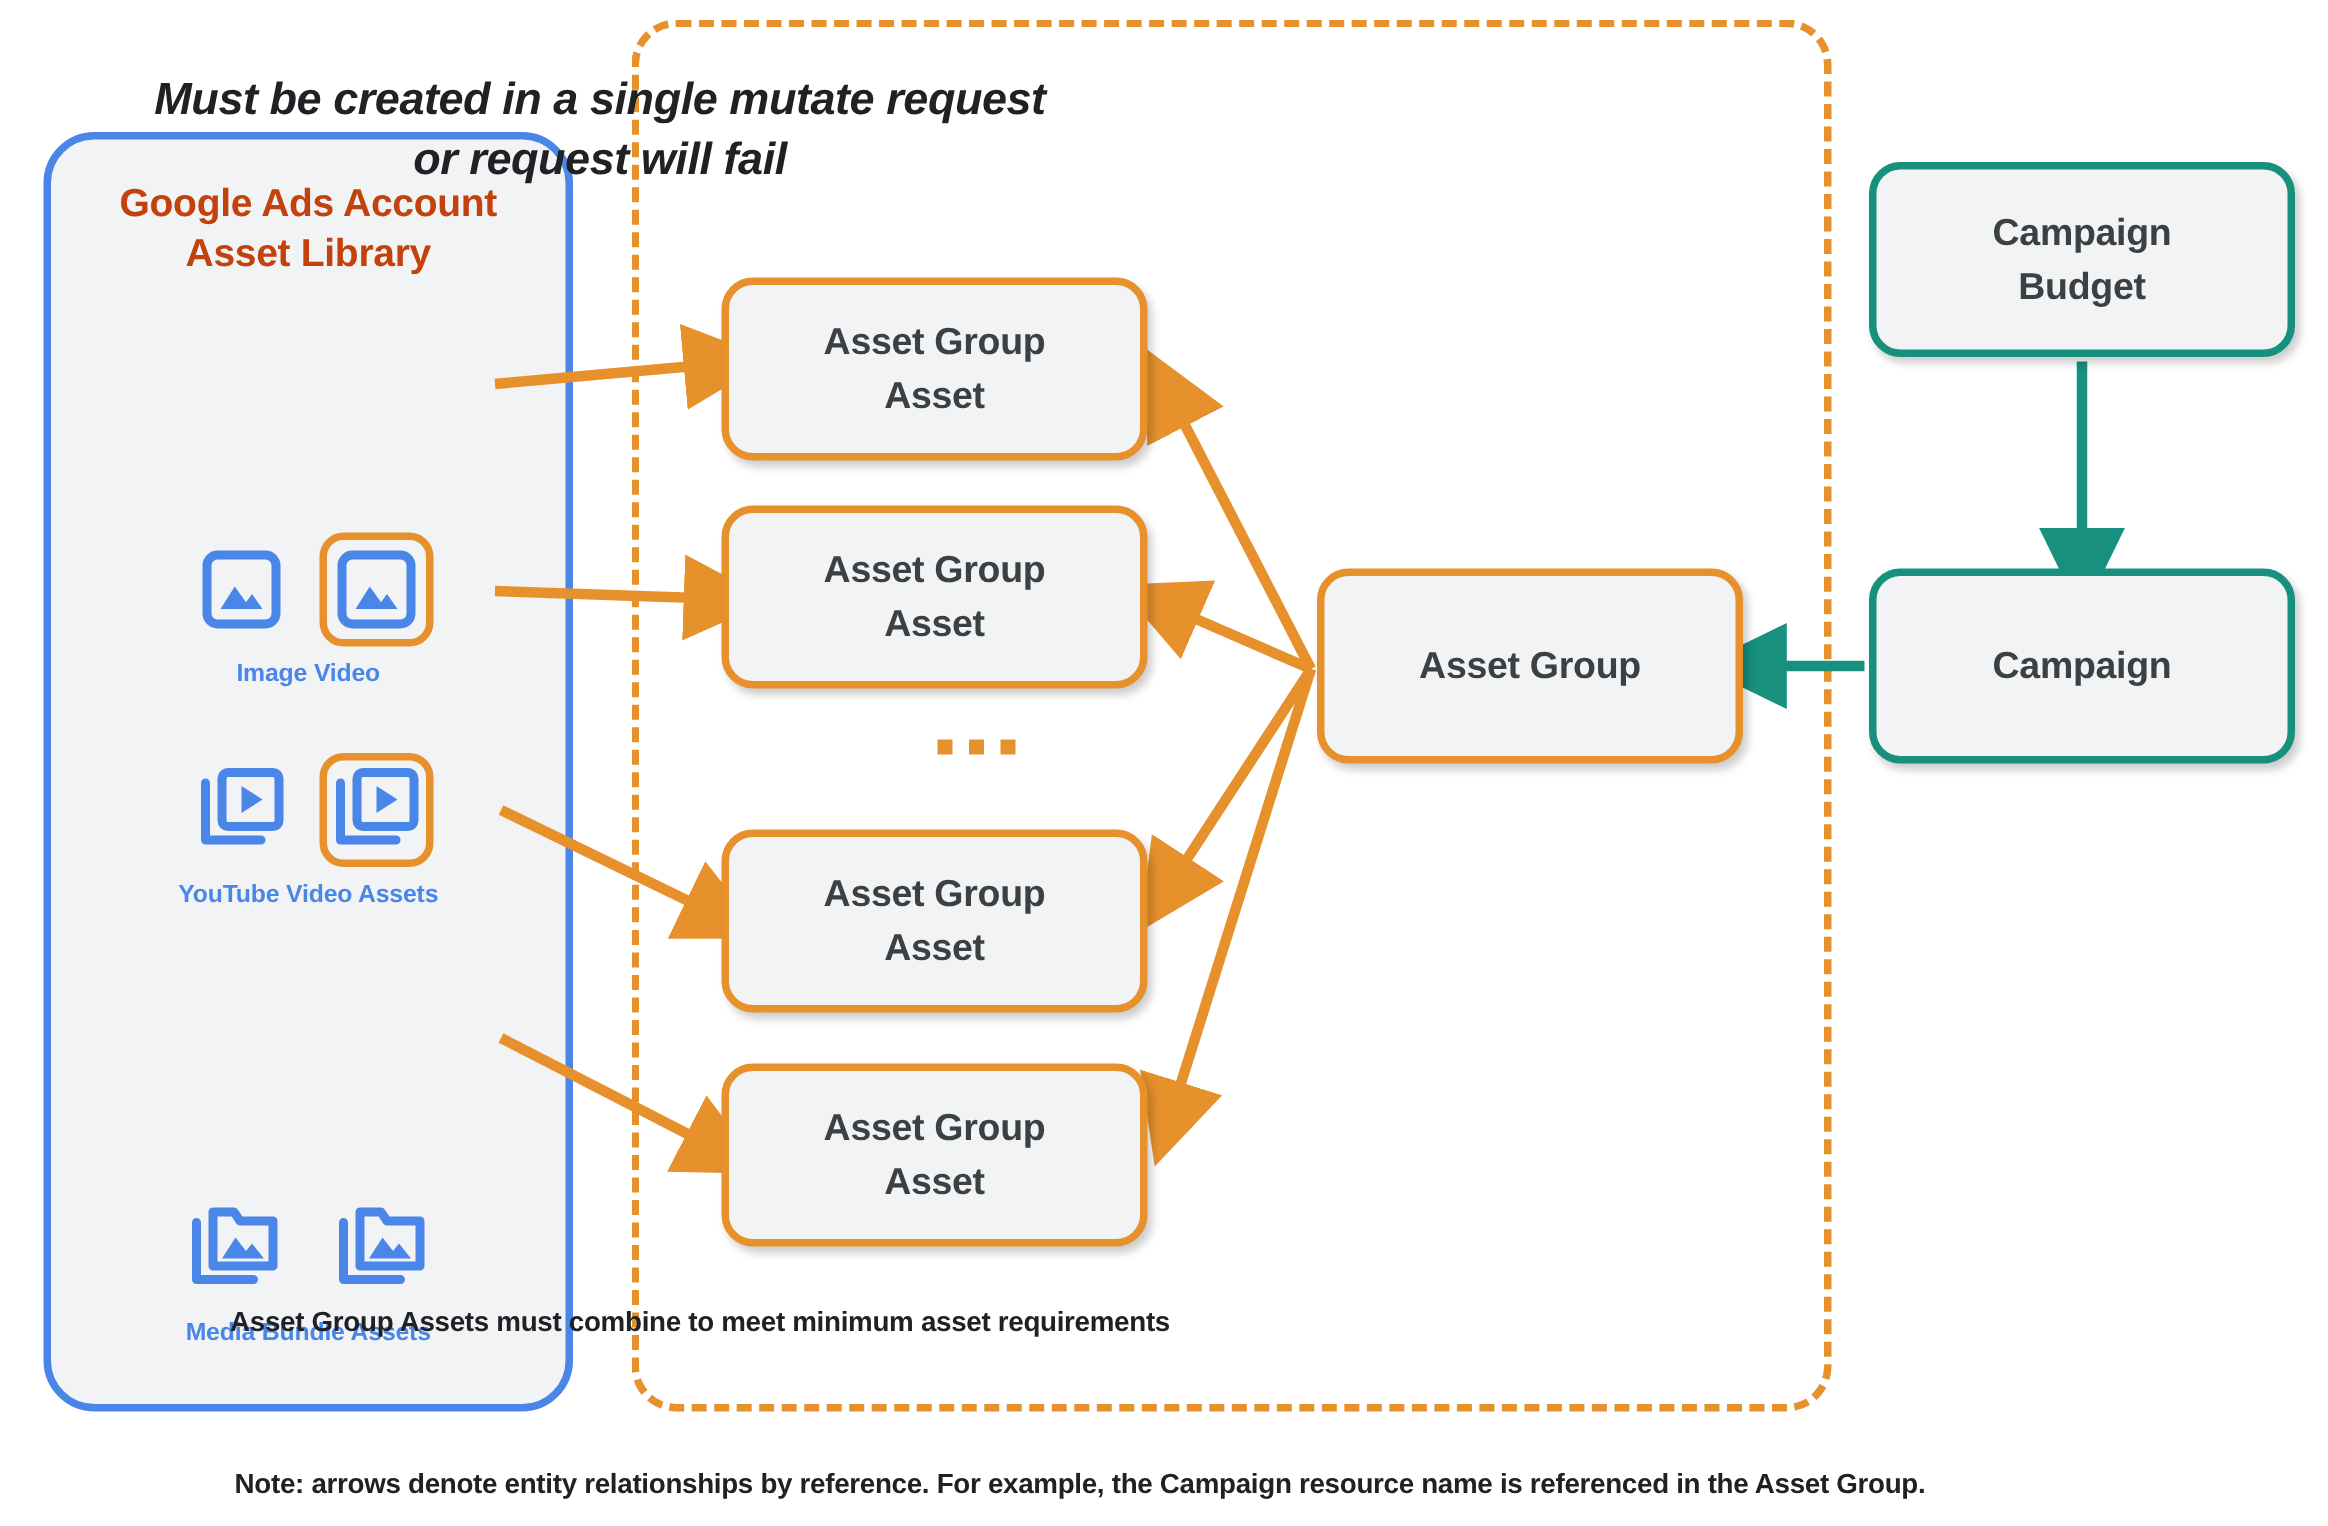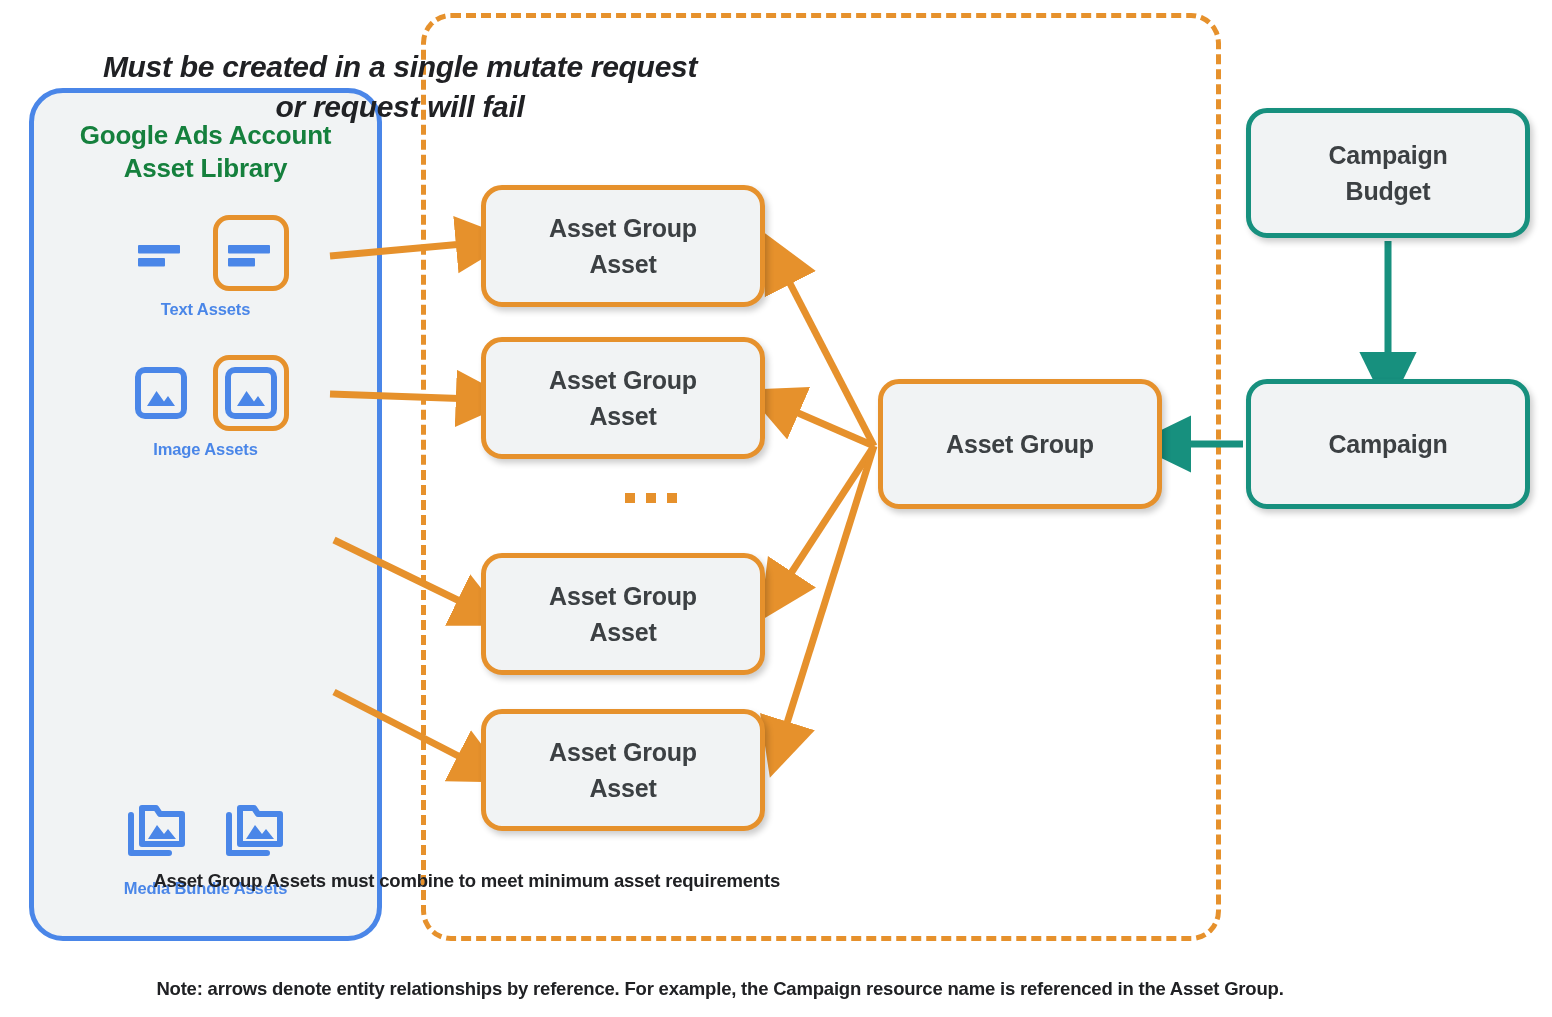--- a/index.html
+++ b/index.html
@@ -46,21 +46,21 @@
   }
   .library-title {
     position: absolute;
     left: 0;
     top: 26px;
     width: 100%;
     text-align: center;
     font-size: 26px;
     font-weight: bold;
     line-height: 1.28;
-    color: #15803d;
+    color: #c2410c;
     letter-spacing: -0.2px;
   }
   .asset-row {
     position: absolute;
     left: 0;
     width: 100%;
     text-align: center;
   }
   .asset-icons {
     height: 84px;
@@ -221,56 +221,58 @@
 
     <path d="M1243,444 L1173,444" stroke="#17907e" stroke-width="7" fill="none" marker-end="url(#ar-t)"></path>
   </svg>
 
   <div class="library-panel">
     <div class="library-title">
       <div>Google Ads Account</div>
       <div>Asset Library</div>
     </div>
 
-    <div class="asset-row" style="top:118px">
-      <div class="asset-icons">
-        <div class="icon-slot">
-          <svg width="50" height="40" viewBox="0 0 50 40">
-            <rect x="2" y="12" width="42" height="8.5" rx="1" fill="#4a86e8"></rect>
-            <rect x="2" y="25" width="27" height="8.5" rx="1" fill="#4a86e8"></rect>
-          </svg>
-        </div>
-        <div class="icon-slot selected">
-          <svg width="50" height="40" viewBox="0 0 50 40">
-            <rect x="2" y="12" width="42" height="8.5" rx="1" fill="#4a86e8"></rect>
-            <rect x="2" y="25" width="27" height="8.5" rx="1" fill="#4a86e8"></rect>
-          </svg>
-        </div>
-      </div>
-      <div class="asset-caption">Text Assets</div>
-    </div>
 
     <div class="asset-row" style="top:258px">
       <div class="asset-icons">
         <div class="icon-slot">
           <svg width="54" height="54" viewBox="0 0 54 54">
             <rect x="4" y="4" width="46" height="46" rx="7" fill="none" stroke="#4a86e8" stroke-width="6"></rect>
             <path d="M13 40 L22.5 25 L30 35.5 L34 30 L41 40 Z" fill="#4a86e8"></path>
           </svg>
         </div>
         <div class="icon-slot selected">
           <svg width="54" height="54" viewBox="0 0 54 54">
             <rect x="4" y="4" width="46" height="46" rx="7" fill="none" stroke="#4a86e8" stroke-width="6"></rect>
             <path d="M13 40 L22.5 25 L30 35.5 L34 30 L41 40 Z" fill="#4a86e8"></path>
           </svg>
         </div>
       </div>
-      <div class="asset-caption">Image Assets</div>
-    </div>
-
+      <div class="asset-caption">Image Video</div>
+    </div>
+
+    <div class="asset-row" style="top:405px">
+      <div class="asset-icons">
+        <div class="icon-slot">
+          <svg width="58" height="56" viewBox="0 0 58 56">
+            <path d="M5 10 L5 48 L42 48" fill="none" stroke="#4a86e8" stroke-width="6" stroke-linecap="round" stroke-linejoin="round"></path>
+            <rect x="16" y="3" width="38" height="36" rx="4" fill="none" stroke="#4a86e8" stroke-width="6"></rect>
+            <path d="M29 12 L43 21 L29 30 Z" fill="#4a86e8"></path>
+          </svg>
+        </div>
+        <div class="icon-slot selected">
+          <svg width="58" height="56" viewBox="0 0 58 56">
+            <path d="M5 10 L5 48 L42 48" fill="none" stroke="#4a86e8" stroke-width="6" stroke-linecap="round" stroke-linejoin="round"></path>
+            <rect x="16" y="3" width="38" height="36" rx="4" fill="none" stroke="#4a86e8" stroke-width="6"></rect>
+            <path d="M29 12 L43 21 L29 30 Z" fill="#4a86e8"></path>
+          </svg>
+        </div>
+      </div>
+      <div class="asset-caption">YouTube Video  Assets</div>
+    </div>
 
 
     <div class="asset-row" style="top:697px">
       <div class="asset-icons" style="gap:22px">
         <div class="icon-slot">
           <svg width="62" height="58" viewBox="0 0 62 58">
             <path d="M5 12 L5 50 L43 50" fill="none" stroke="#4a86e8" stroke-width="6" stroke-linecap="round" stroke-linejoin="round"></path>
             <path d="M16 41 L16 5 L30 5 L34 11 L56 11 L56 41 Z" fill="none" stroke="#4a86e8" stroke-width="6" stroke-linejoin="round"></path>
             <path d="M22 36 L31 22 L38 31 L42 26 L50 36 Z" fill="#4a86e8"></path>
           </svg>

